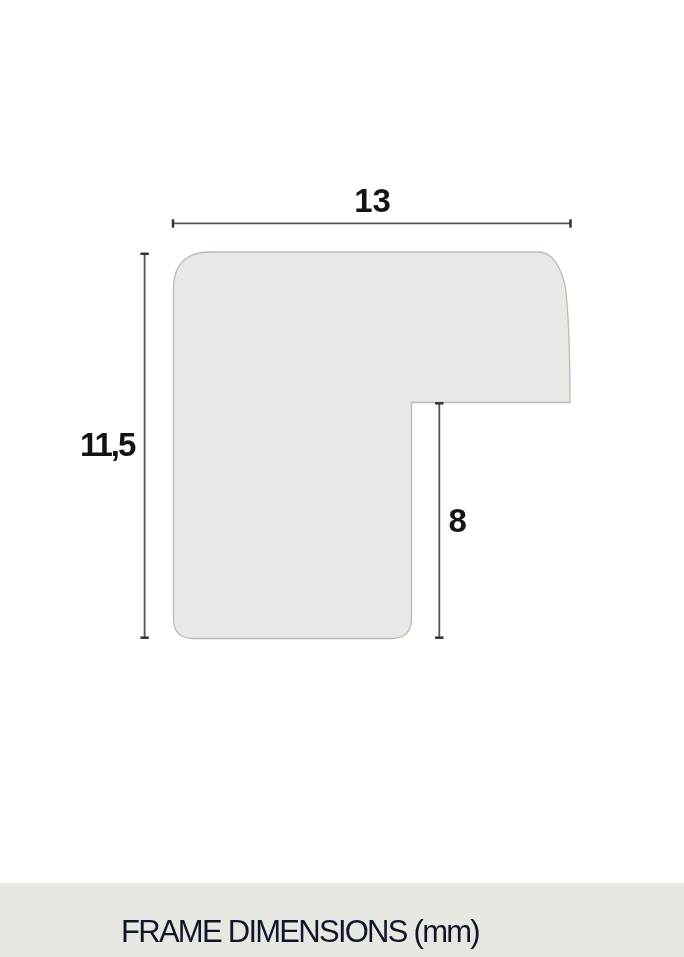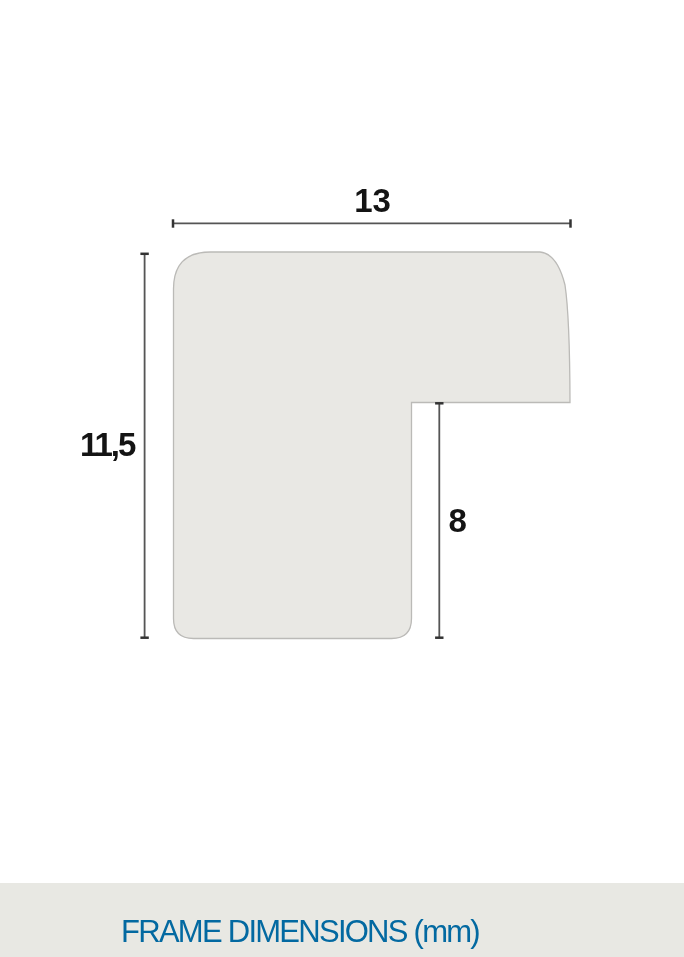--- a/index.html
+++ b/index.html
@@ -1,19 +1,19 @@
 <!DOCTYPE html>
 <html><head>
 <meta charset="utf-8">
 <style>
   html,body{margin:0;padding:0;}
   body{width:684px;height:957px;background:#ffffff;font-family:"Liberation Sans", sans-serif;overflow:hidden;position:relative;}
   svg{display:block;}
   .bar{position:absolute;left:0;top:883px;width:684px;height:74px;background:#e8e8e3;}
-  .bar-text{position:absolute;left:0;top:916px;width:600px;text-align:center;font-size:31px;color:#0369a1;letter-spacing:-1.74px;line-height:1;}
+  .bar-text{position:absolute;left:0;top:916px;width:600px;text-align:center;font-size:31px;color:#0f172a;letter-spacing:-1.74px;line-height:1;}
 </style>
 </head>
 <body>
 
 <svg width="684" height="957" viewBox="0 0 684 957" xmlns="http://www.w3.org/2000/svg">
 
   <g>
     <path d="M 173.5 618.5 L 173.5 289 Q 173.5 252 210.5 252 L 540 252 C 550 253 559 261 565 285 C 568 305 569.8 330 570 402.5 L 411.5 402.5 L 411.5 618.5 Q 411.5 638.5 391.5 638.5 L 193.5 638.5 Q 173.5 638.5 173.5 618.5 Z" fill="#e9e8e4" stroke="#bbbab7" stroke-width="1.3"></path>
   </g>
 

